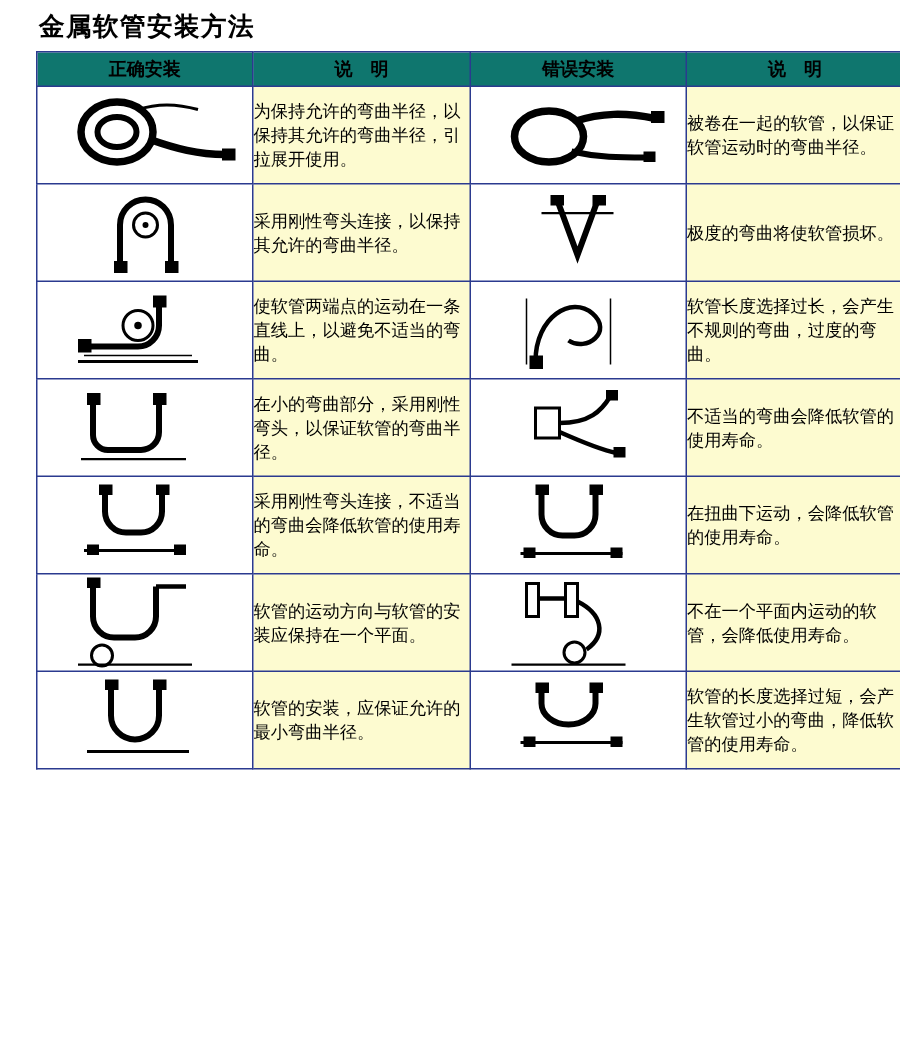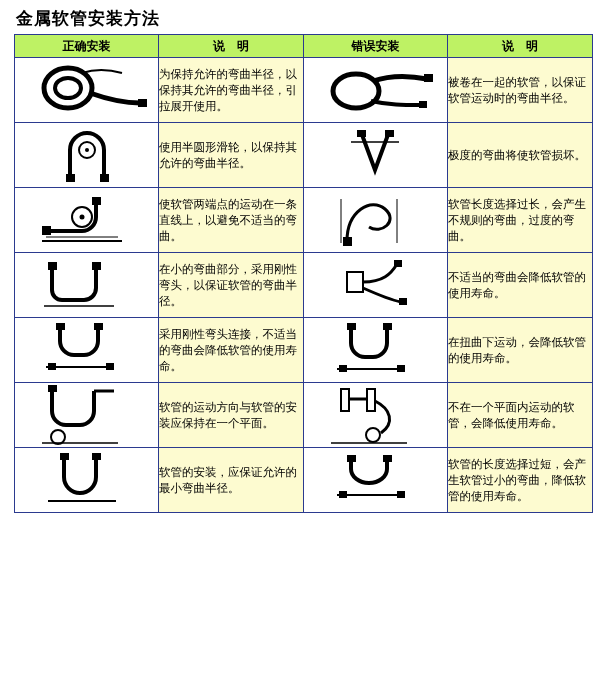--- a/index.html
+++ b/index.html
@@ -12,21 +12,21 @@
     height: 698px;
     font-family: "DejaVu Sans", "Liberation Sans", sans-serif;
     color: #000000;
     overflow: hidden;
   }
   .page {
     width: 600px;
     height: 698px;
     position: relative;
     box-sizing: border-box;
-    padding: 6px 10px 0 14px;
+    padding: 6px 10px 0 24px;
   }
   .doc-title {
     font-size: 17px;
     font-weight: bold;
     letter-spacing: 1px;
     margin: 2px 0 6px 2px;
     line-height: 20px;
   }
   table.hose-table {
     border-collapse: collapse;
@@ -34,21 +34,21 @@
     table-layout: fixed;
     border: 1px solid #2b3a8f;
   }
   table.hose-table th,
   table.hose-table td {
     border: 1px solid #2b3a8f;
     padding: 0;
     vertical-align: middle;
   }
   thead th {
-    background: #bef264;
+    background: #0f766e;
     font-size: 12px;
     font-weight: bold;
     height: 22px;
     text-align: center;
     color: #000;
   }
   col.img-col { width: 144px; }
   col.txt-col { width: 145px; }
 
   td.img-cell {
@@ -130,21 +130,21 @@
           <div class="cell-inner">
             <svg class="fig" width="130" height="58" viewBox="0 0 130 58">
               <path d="M48 54 L48 24 A17 17 0 0 1 82 24 L82 54" fill="none" stroke="#000" stroke-width="4"></path>
               <circle cx="65" cy="24" r="8" fill="none" stroke="#000" stroke-width="2"></circle>
               <circle cx="65" cy="24" r="2" fill="#000"></circle>
               <rect x="44" y="48" width="9" height="8" fill="#000"></rect>
               <rect x="78" y="48" width="9" height="8" fill="#000"></rect>
             </svg>
           </div>
         </td>
-        <td class="txt-cell">使用半圆形滑轮，以保持其允许的弯曲半径。</td>
+        <td class="txt-cell">采用刚性弯头连接，以保持其允许的弯曲半径。</td>
         <td class="img-cell">
           <div class="cell-inner">
             <svg class="fig" width="130" height="58" viewBox="0 0 130 58">
               <path d="M50 6 L64 44 L78 6" fill="none" stroke="#000" stroke-width="4"></path>
               <rect x="46" y="4" width="9" height="7" fill="#000"></rect>
               <rect x="74" y="4" width="9" height="7" fill="#000"></rect>
               <line x1="40" y1="16" x2="88" y2="16" stroke="#000" stroke-width="1.5"></line>
             </svg>
           </div>
         </td>

